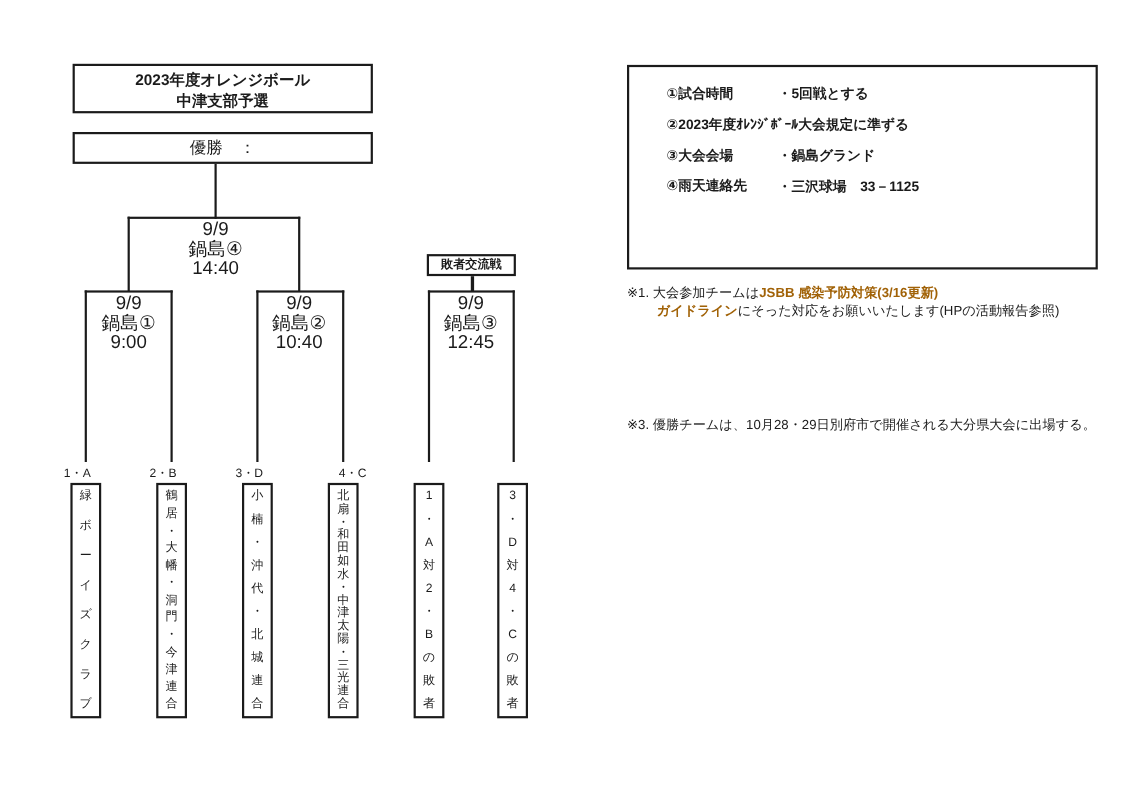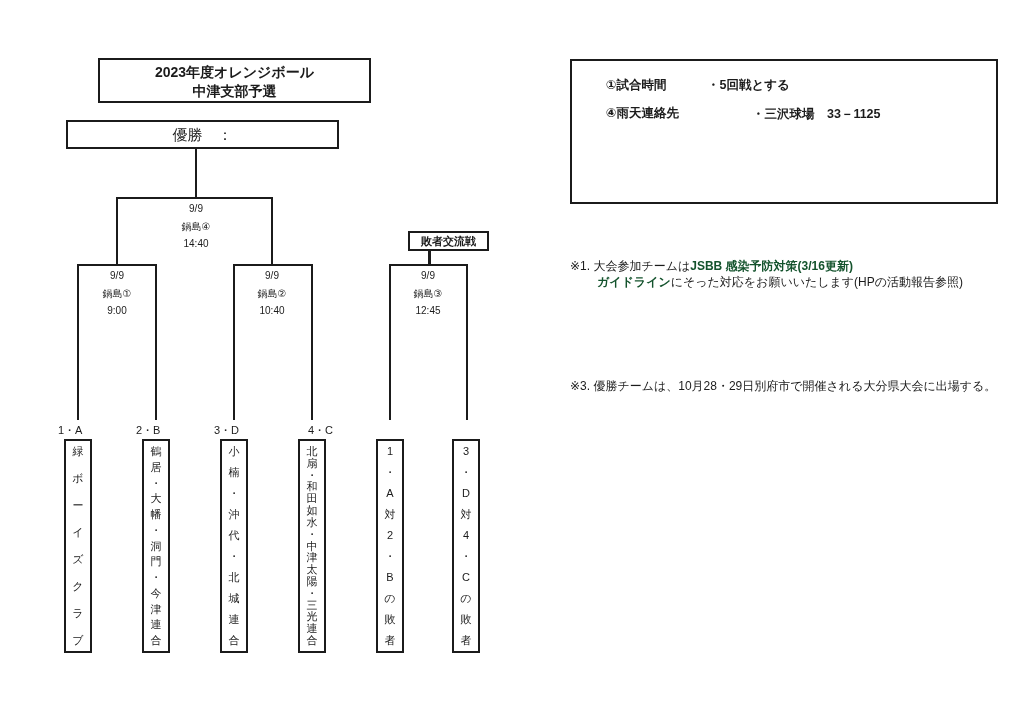--- a/index.html
+++ b/index.html
@@ -7,41 +7,41 @@
     position:relative;
     width:1024px;height:724px;
     background:#ffffff;
     font-family:"Liberation Sans","DejaVu Sans",sans-serif;
     color:#1b1b1b;
     overflow:hidden;
   }
   *{box-sizing:border-box;}
   .box{position:absolute;border:2px solid #1b1b1b;background:#fff;}
   .title-box{left:66px;top:58px;width:273px;height:45px;text-align:center;
-    font-weight:bold;font-size:14px;line-height:19px;padding-top:3px;margin-left:32px;}
+    font-weight:bold;font-size:14px;line-height:19px;padding-top:3px;}
   .champion-box{left:66px;top:120px;width:273px;height:29px;text-align:center;
     font-size:15px;line-height:25px;}
   .vl{position:absolute;width:2px;background:#1b1b1b;}
   .hl{position:absolute;height:2px;background:#1b1b1b;}
-  .match-label{position:absolute;width:120px;text-align:center;font-size:10px;line-height:17.5px;}
-  .cons-box{left:408px;top:231px;width:81px;height:20px;text-align:center;
+  .match-label{position:absolute;width:120px;text-align:center;font-size:17px;line-height:17.5px;}
+  .cons-box{left:388px;top:231px;width:81px;height:20px;text-align:center;
     font-size:11px;font-weight:bold;line-height:16px;border-width:2px;}
   .seed{position:absolute;top:423px;width:40px;text-align:left;font-size:11px;}
   .team-box{position:absolute;top:439px;width:28px;height:214px;border:2px solid #1b1b1b;
     display:flex;flex-direction:column;justify-content:space-between;align-items:center;
     padding:5px 0;font-size:11px;background:#fff;}
   .team-box span{display:block;line-height:1;}
-  .info-box{left:570px;top:59px;width:428px;height:145px;border-width:2px;
+  .info-box{left:570px;top:59px;width:428px;height:186px;border-width:2px;
     padding:17px 10px 0 34px;font-weight:bold;font-size:12.5px;}
   .info-row{display:flex;margin-bottom:13px;line-height:15px;}
   .info-label{width:101px;flex:0 0 101px;}
   .info-value{flex:1;}
-  .info-value div{margin-bottom:2px;line-height:17px;margin-left:45px;}
+  .info-value div{margin-bottom:2px;line-height:17px;}
   .note{position:absolute;left:570px;width:452px;font-size:12px;line-height:16px;}
-  .red{color:#14532d;font-weight:bold;}
+  .red{color:#a16207;font-weight:bold;}
   .note .indent{padding-left:27px;}
 </style>
 </head>
 <body>
 
 <div class="page">
 
   <div class="box title-box">
     <div>2023年度オレンジボール</div>
     <div>中津支部予選</div>
@@ -177,20 +177,27 @@
       <span>敗</span>
       <span>者</span>
     </div>
 
   <div class="box info-box">
     <div class="info-row">
       <div class="info-label">①試合時間</div>
       <div class="info-value">・5回戦とする</div>
     </div>
     <div class="info-row">
+      <div>②2023年度ｵﾚﾝｼﾞﾎﾞｰﾙ大会規定に準ずる</div>
+    </div>
+    <div class="info-row">
+      <div class="info-label">③大会会場</div>
+      <div class="info-value">・鍋島グランド</div>
+    </div>
+    <div class="info-row">
       <div class="info-label">④雨天連絡先</div>
       <div class="info-value">
         <div>・三沢球場　33－1125</div>
       </div>
     </div>
   </div>
 
   <div class="note" style="top:258px;">
     <div><span>※1. 大会参加チームは</span><span class="red">JSBB 感染予防対策(3/16更新)</span></div>
     <div class="indent"><span class="red">ガイドライン</span><span>にそった対応をお願いいたします(HPの活動報告参照)</span></div>

